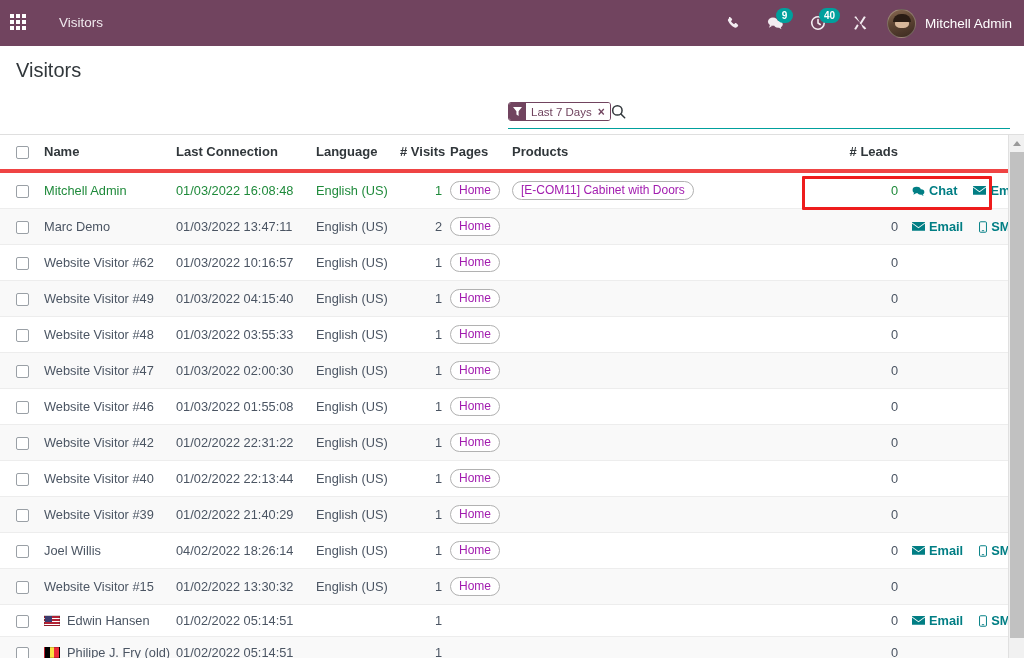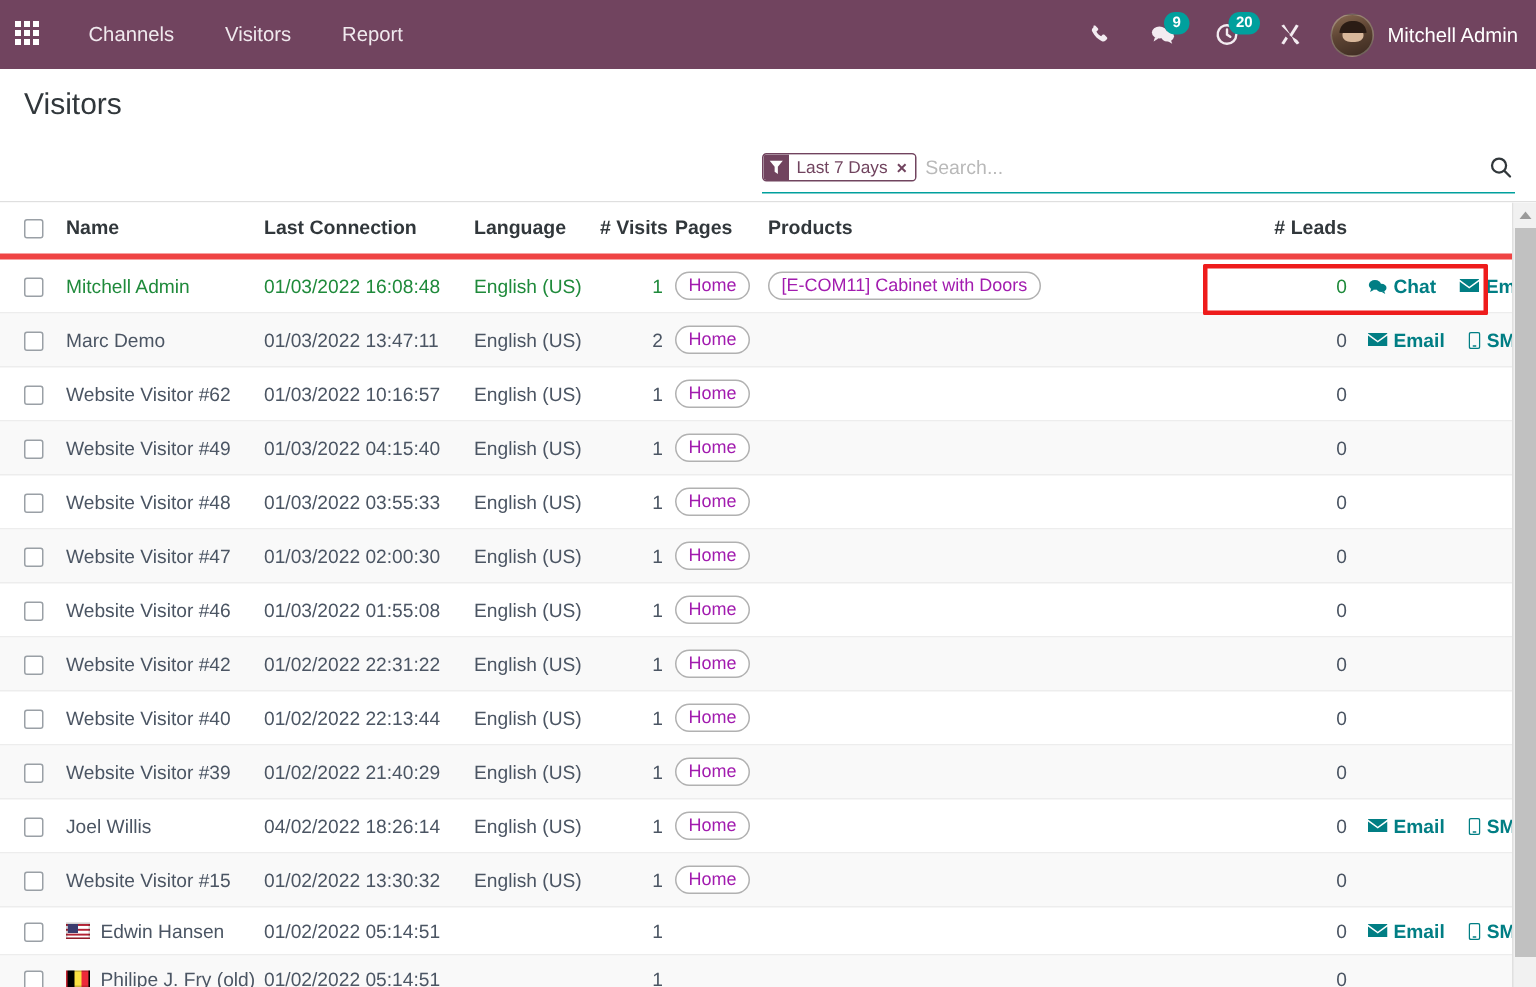--- a/index.html
+++ b/index.html
@@ -412,23 +412,21 @@
       <i></i>
       <i></i>
       <i></i>
       <i></i>
       <i></i>
       <i></i>
       <i></i>
       <i></i>
   </div>
   <div class="nav-links">
-    <div class="nav-link">Channels</div>
     <div class="nav-link">Visitors</div>
-    <div class="nav-link">Report</div>
   </div>
 
   <div class="nav-right">
     <div class="sys-icon">
       <svg width="15" height="15" viewBox="0 0 16 16" fill="currentColor">
         <path d="M3.2 1.3c.4-.4 1-.4 1.4 0l1.7 1.7c.4.4.4 1 0 1.4l-1 1c.6 1.4 1.8 2.6 3.3 3.3l1-1c.4-.4 1-.4 1.4 0l1.7 1.7c.4.4.4 1 0 1.4l-.9.9c-.7.7-1.7.9-2.6.5C6.4 11.1 4 8.7 2.3 5.4c-.5-.9-.3-2 .4-2.6l.5-.5z"></path>
       </svg>
     </div>
     <div class="sys-icon">
       <svg width="17" height="16" viewBox="0 0 18 16" fill="currentColor">
@@ -437,21 +435,21 @@
         <ellipse cx="12" cy="9.2" rx="4.6" ry="3.7"></ellipse>
         <path d="M14.4 11.9 L15.3 14.6 L12.3 12.8 Z"></path>
       </svg>
       <span class="badge">9</span>
     </div>
     <div class="sys-icon">
       <svg width="16" height="16" viewBox="0 0 16 16" fill="none" stroke="currentColor" stroke-width="1.6">
         <path d="M13.5 5.2A6.2 6.2 0 1 0 8 14.2 6.2 6.2 0 0 0 14.2 8" stroke-linecap="round"></path>
         <path d="M8 4.6V8l2.2 1.5" stroke-linecap="round"></path>
       </svg>
-      <span class="badge">20</span>
+      <span class="badge">40</span>
     </div>
     <div class="sys-icon">
       <svg width="16" height="16" viewBox="0 0 16 16" fill="currentColor">
         <path d="M2.2 2.1 L4 1.3 L9.1 9.3 L10.8 12.8 L12.6 14.6 L14.3 13.6 L12.8 11.7 L9.8 9.6 Z"></path>
         <path d="M13.8 2.1 L12 1.3 L7.6 8.3 L9.1 9.6 Z"></path>
         <path d="M2.2 13.9 L4 14.7 L6.6 10.6 L5.1 9.3 Z"></path>
       </svg>
     </div>
     <div class="user-menu">
       <div class="avatar"></div>
@@ -478,21 +476,20 @@
   <div class="searchview">
     <div class="facet">
       <span class="facet-icon">
         <svg width="9" height="9" viewBox="0 0 10 10" fill="currentColor">
           <path d="M0 0h10L6.2 4.6V10L3.8 8.4V4.6z"></path>
         </svg>
       </span>
       <span class="facet-label">Last 7 Days</span>
       <span class="facet-close">×</span>
     </div>
-    <input class="search-input" type="text" placeholder="Search..." style="">
     <span class="search-icon-btn">
       <svg width="15" height="15" viewBox="0 0 16 16" fill="none" stroke="currentColor" stroke-width="1.6">
         <circle cx="6.8" cy="6.8" r="5"></circle>
         <path d="M10.6 10.6 L14.6 14.6" stroke-linecap="round"></path>
       </svg>
     </span>
   </div>
 
   <div class="cp-actions">
     <div class="cp-btn">

